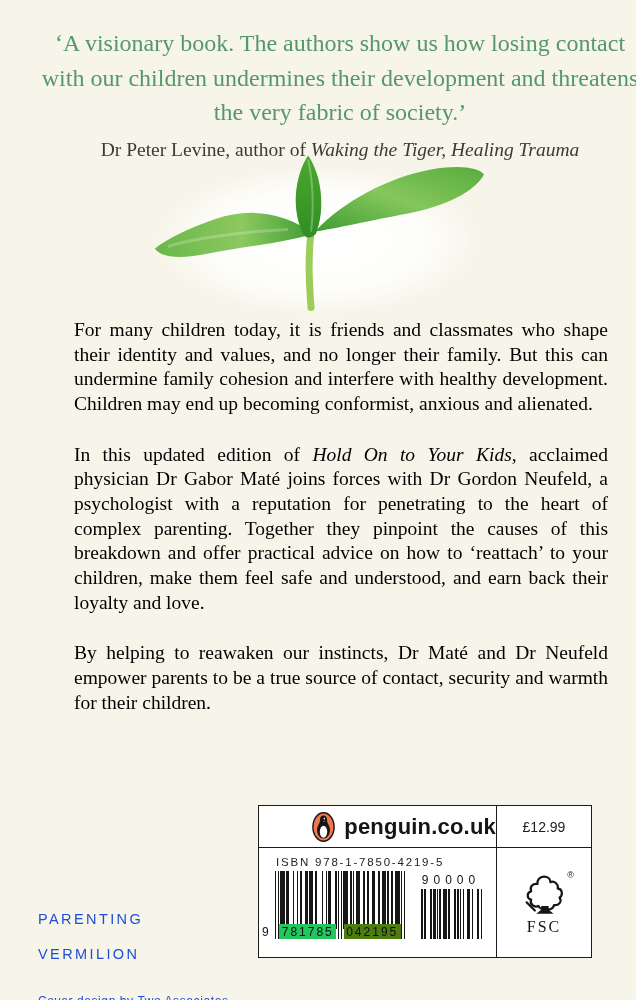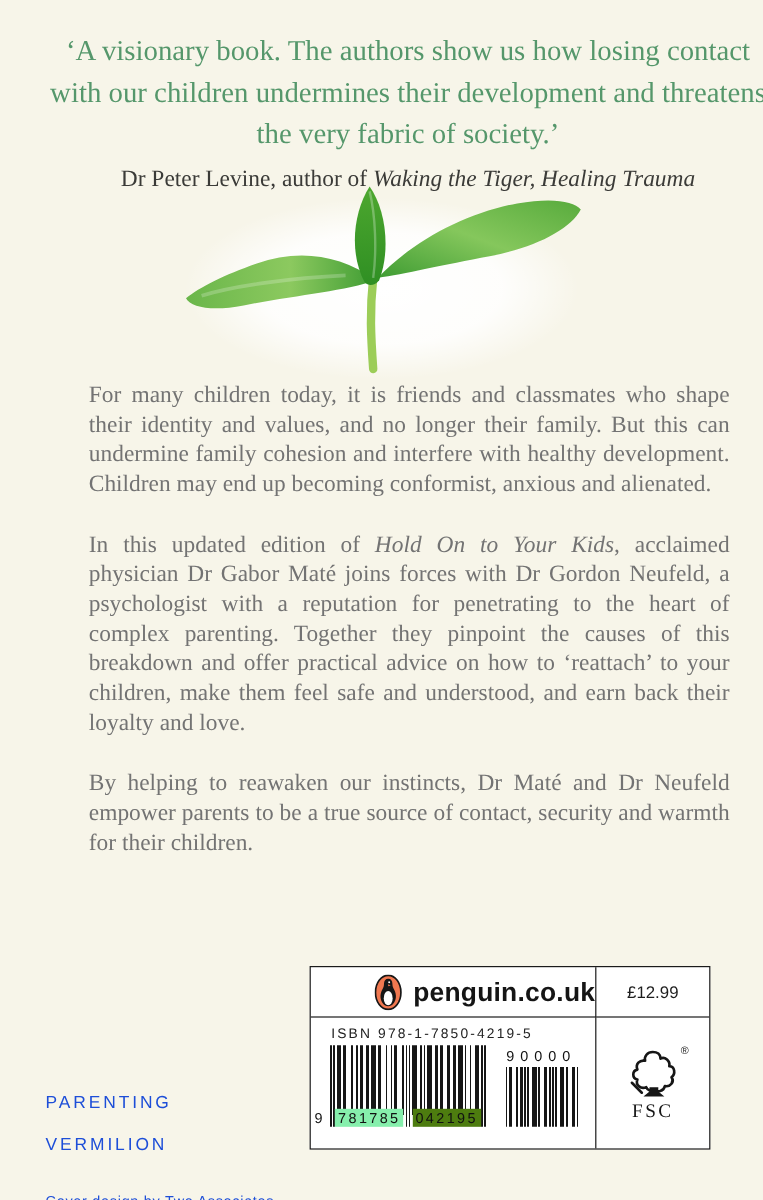--- a/index.html
+++ b/index.html
@@ -12,21 +12,21 @@
   .attribution{margin:9px 0 0 0;font-size:19.5px;color:#3b3b38;}
   .attribution em{font-style:italic;}
 
   
   .seedling{position:absolute;left:148px;top:148px;width:340px;height:168px;
             background:radial-gradient(ellipse 62% 58% at 50% 55%, #ffffff 0%, rgba(255,255,255,.85) 48%, rgba(255,255,255,0) 78%);}
   .seedling svg{display:block;width:340px;height:168px;}
 
   
   .body-text{position:absolute;left:74px;right:72px;top:318px;
-             font-size:19.5px;line-height:1.265;text-align:justify;color:#737373;}
+             font-size:19.5px;line-height:1.265;text-align:justify;color:#000000;}
   .body-text p{margin:0 0 26px 0;}
   .body-text em{font-style:italic;}
 
   
   .retail-box{position:absolute;left:258px;top:805px;width:334px;height:153px;background:#fff;
               border:1.5px solid #1b1b1b;display:grid;grid-template-columns:1fr 94px;grid-template-rows:42px 1fr;
               font-family:"Liberation Sans", sans-serif;box-sizing:border-box;}
   .cell{box-sizing:border-box;}
   .penguin-cell{border-right:1.5px solid #1b1b1b;border-bottom:1.5px solid #1b1b1b;
                 display:flex;align-items:center;justify-content:flex-end;gap:9px;}
@@ -36,21 +36,21 @@
               font-size:14px;color:#1d1d1d;}
   .barcode-cell{border-right:1.5px solid #1b1b1b;padding:7px 0 0 16px;}
   .isbn{font-size:11.5px;letter-spacing:1.8px;color:#222;margin:1px 0 3px 1px;white-space:nowrap;}
   .barcode-row{display:flex;align-items:flex-end;gap:15px;}
   .ean13-wrap{position:relative;width:130px;height:68px;}
   #ean13-svg{position:absolute;inset:0;width:130px;height:68px;}
   svg rect{fill:#161616;}
   .bd{position:absolute;top:53px;height:15px;display:flex;align-items:center;justify-content:center;
       font-size:12px;letter-spacing:2px;color:#111;font-family:"Liberation Sans", sans-serif;}
   .bd-first{left:-13px;}
-  .bd-left{left:3.2%;width:44%;background:#86efac;text-align:center;}
+  .bd-left{left:3.2%;width:44%;background:#22c55e;text-align:center;}
   .bd-right{left:52.8%;width:44%;background:#4d7c0f;}
   .ean5-wrap{width:62px;}
   .supp-digits{font-size:12px;letter-spacing:5px;text-align:center;color:#111;height:14px;line-height:14px;
                margin-bottom:2px;white-space:nowrap;}
   #ean5-svg{display:block;width:62px;height:50px;}
   .fsc-cell{display:flex;flex-direction:column;align-items:center;justify-content:center;padding-top:4px;}
   .fsc-logo-wrap{position:relative;width:46px;height:44px;}
   .fsc-tree{width:46px;height:44px;}
   .reg{position:absolute;top:-3px;right:-7px;font-size:9px;color:#161616;font-family:"Liberation Sans",sans-serif;}
   .fsc-text{font-family:"Liberation Serif", serif;font-size:16px;letter-spacing:2px;color:#161616;margin-top:1px;}

